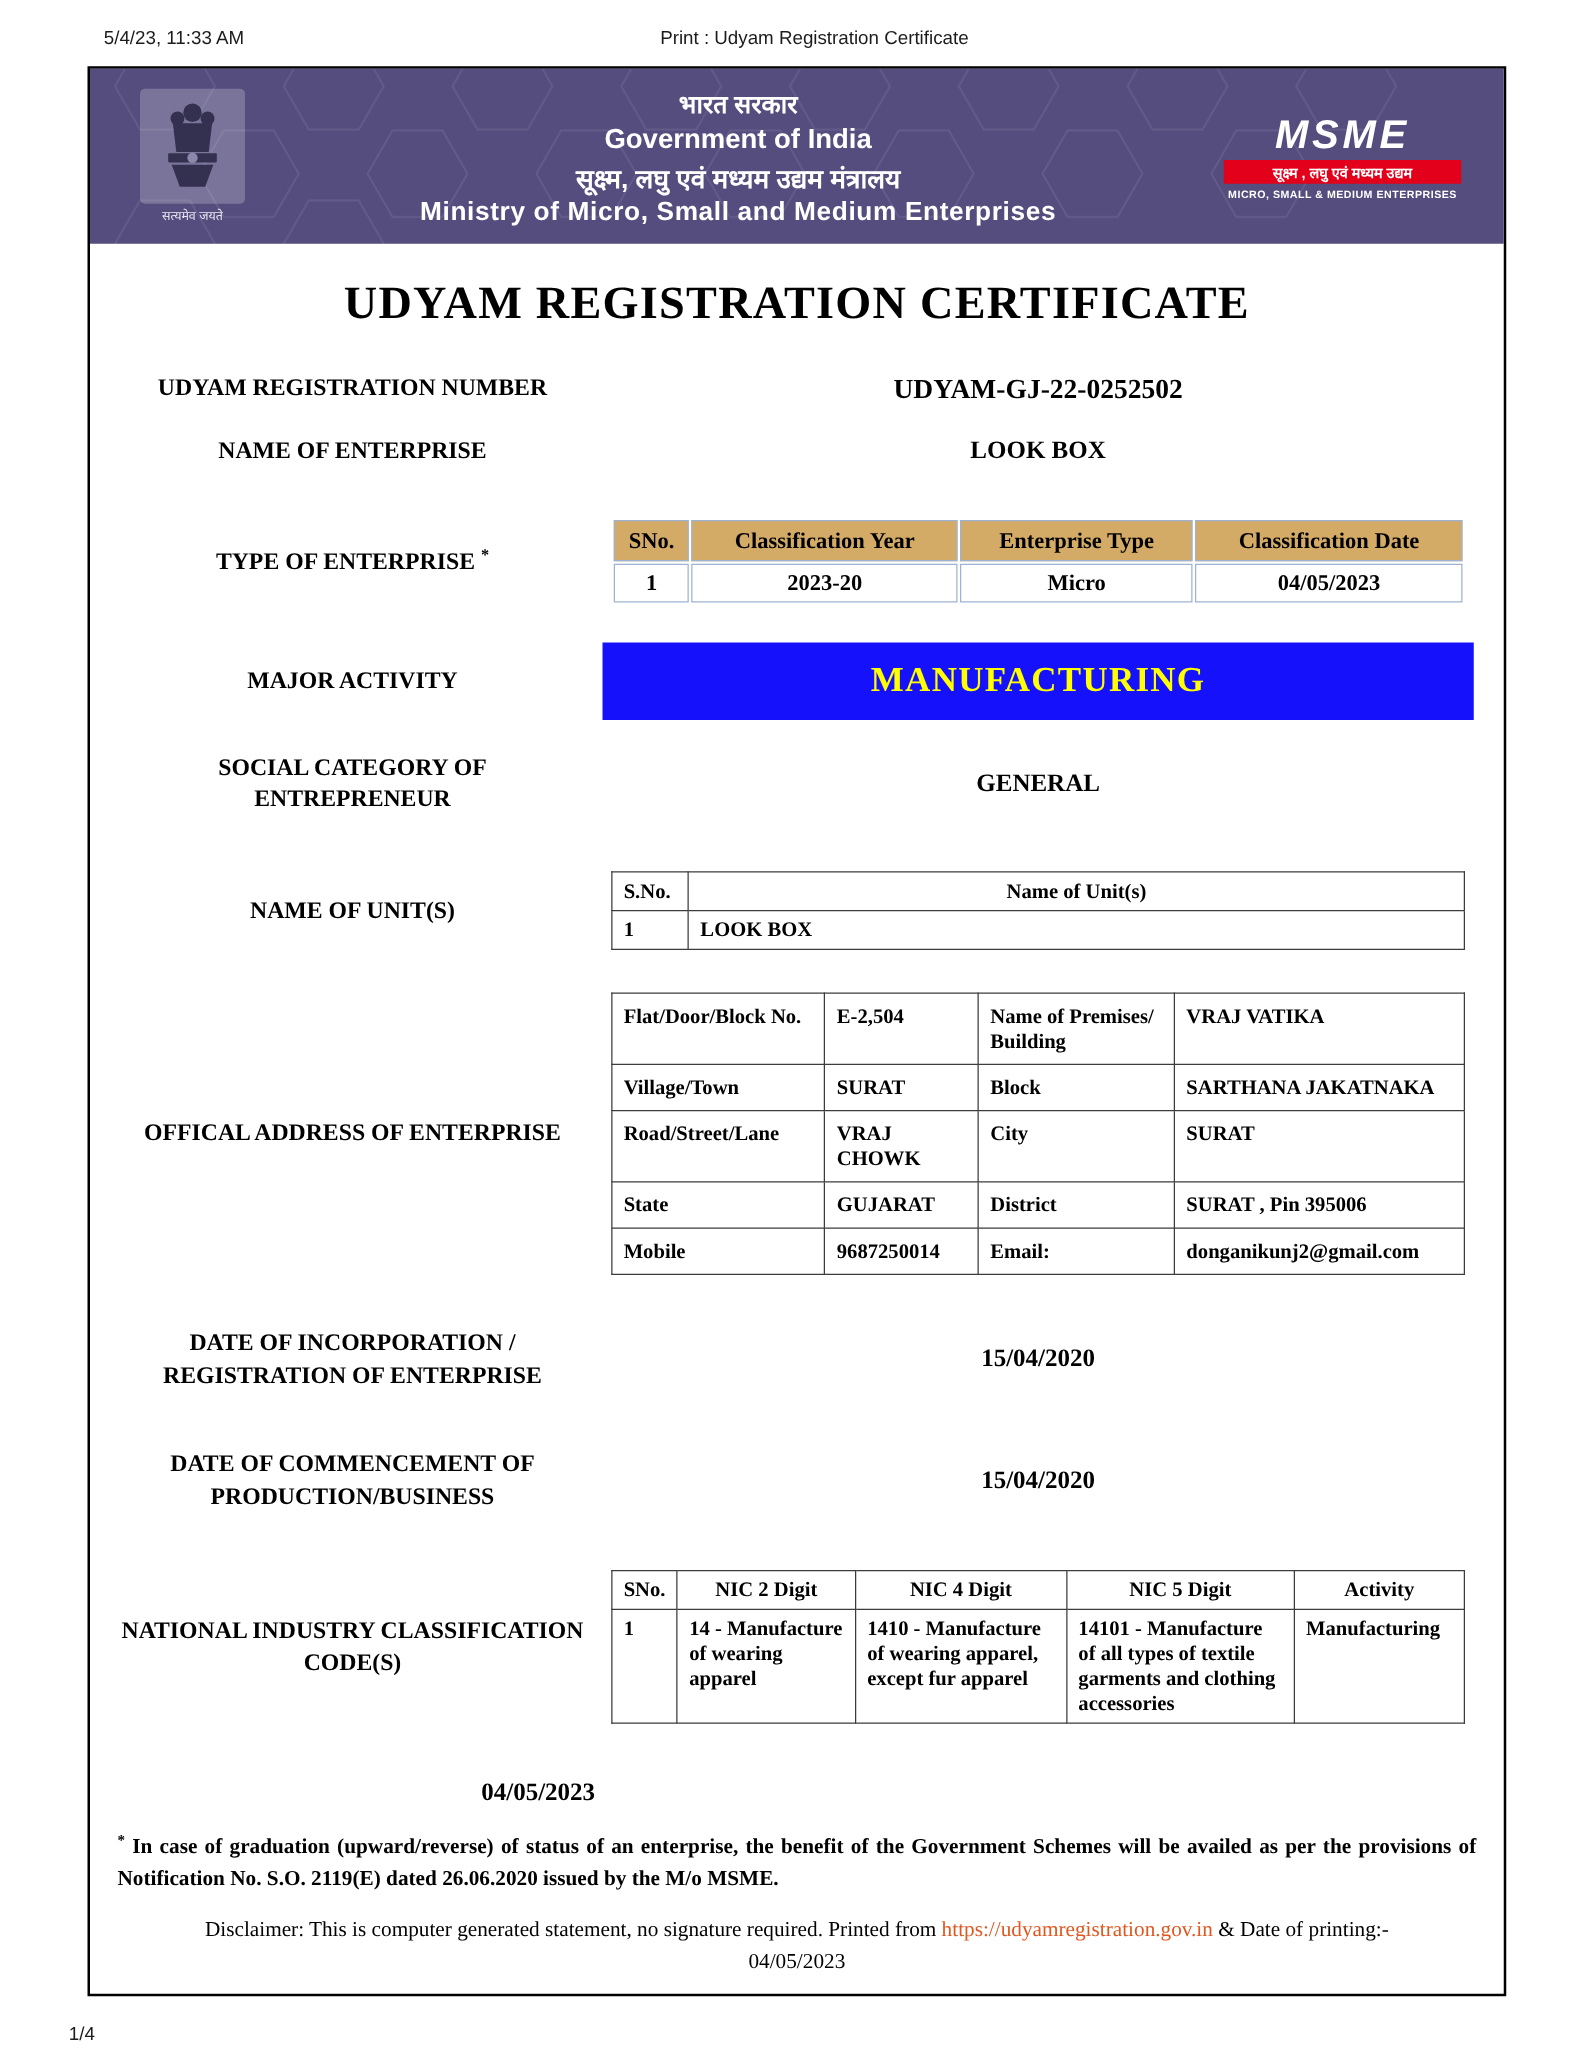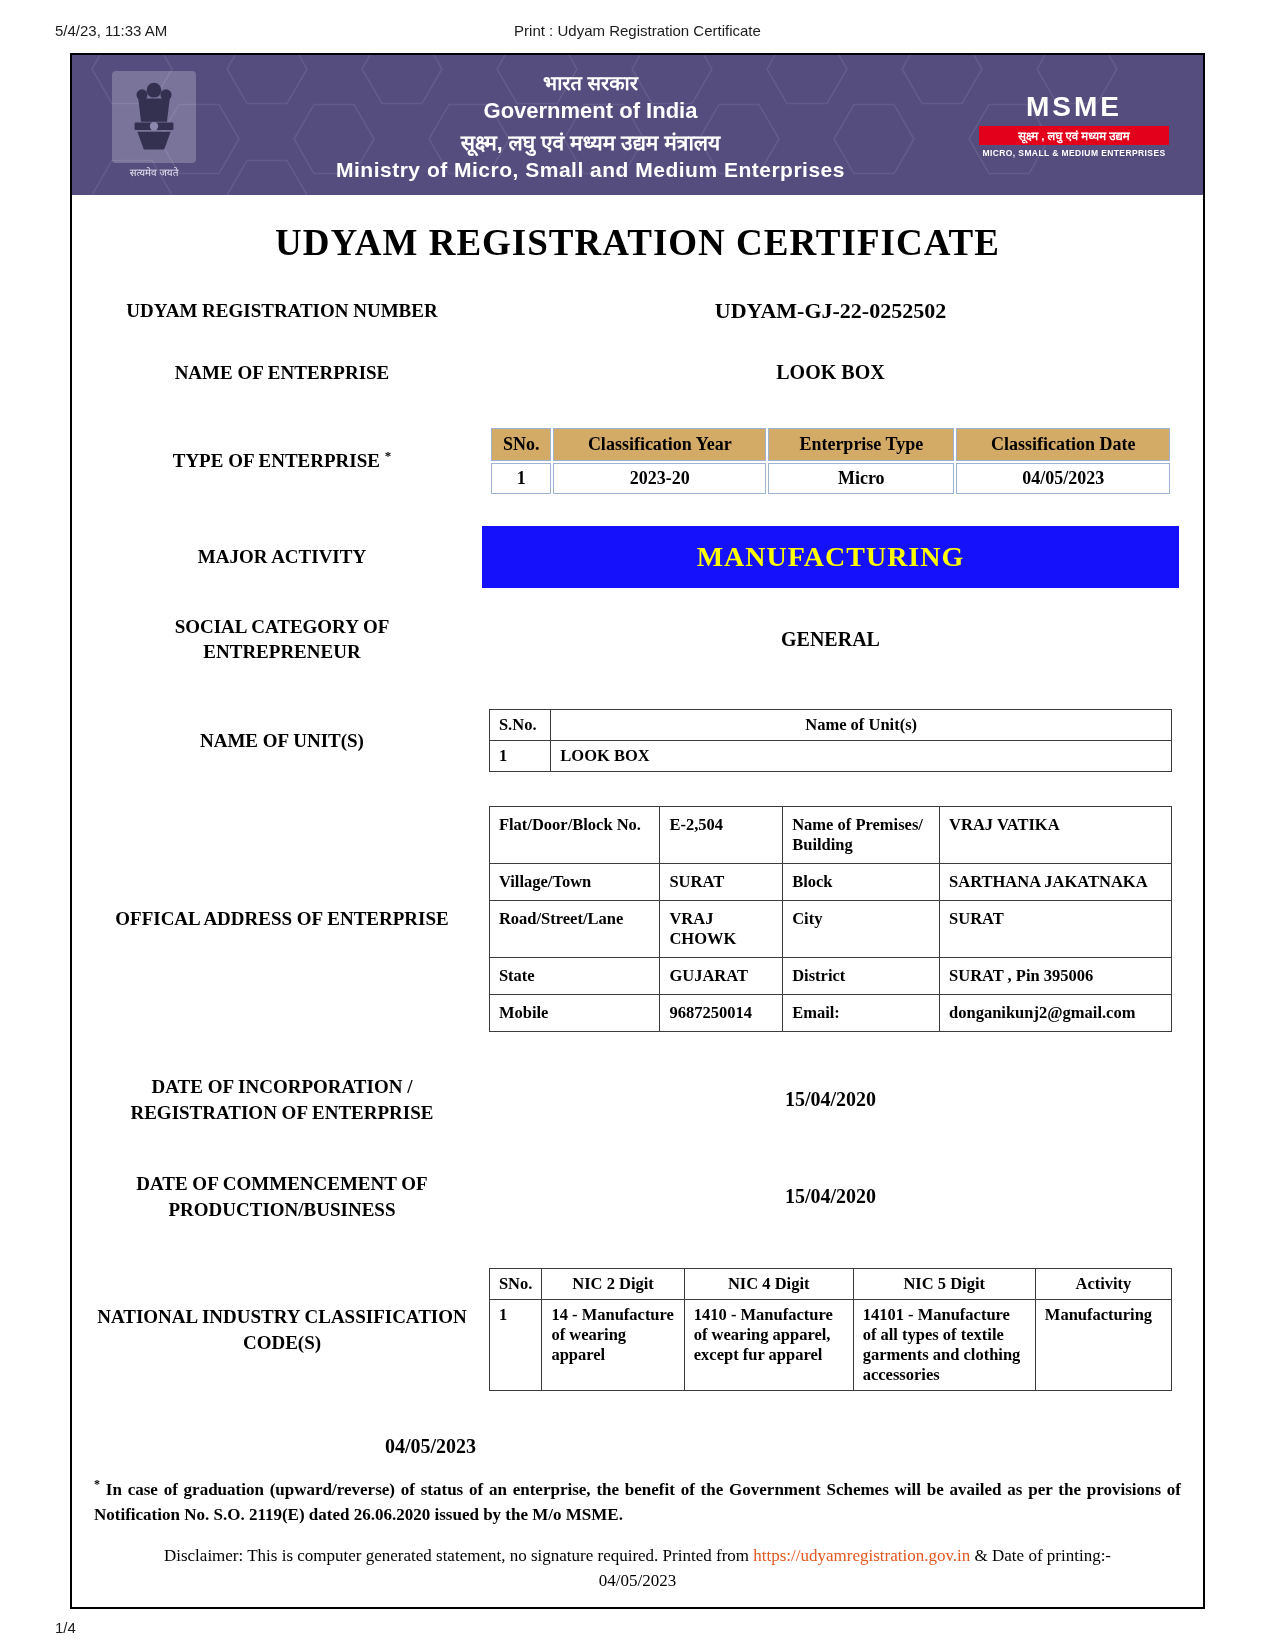--- a/index.html
+++ b/index.html
@@ -9,21 +9,21 @@
     font-family:"Liberation Serif", serif; color:#000;
   }
   .page { width:1275px; height:1650px; position:relative; overflow:hidden; }
 
   
   .browser-header {
     display:flex; align-items:baseline;
     padding:22px 55px 0 55px; font-family:"Liberation Sans", sans-serif;
     font-size:15px; color:#1c1c1c;
   }
-  .browser-header .bh-left { flex:1; text-align:left; }
+  .browser-header .bh-left { flex:1; text-align:left;margin-left:28px; }
   .browser-header .bh-center { flex:2; text-align:center; }
   .browser-header .bh-right { flex:1; }
   .browser-footer {
     position:absolute; left:55px; right:55px; bottom:14px;
     display:flex; justify-content:space-between;
     font-family:"Liberation Sans", sans-serif; font-size:15px; color:#1c1c1c;
   }
 
   
   .cert {
@@ -48,21 +48,21 @@
     display:flex; align-items:center; justify-content:center;
   }
   .emblem-caption { font-size:10px; margin-top:2px; color:#e8e6f2; font-family:"Liberation Sans", sans-serif; }
   .band-center { position:relative; z-index:2; flex:1; text-align:center; font-family:"Liberation Sans", sans-serif; }
   .band-center .h1 { font-size:20px; font-weight:bold; }
   .band-center .h2 { font-size:22px; font-weight:bold; margin-top:2px; }
   .band-center .h3 { font-size:21px; font-weight:bold; margin-top:4px; }
   .band-center .h4 { font-size:21px; font-weight:bold; margin-top:2px; letter-spacing:.5px; }
   .msme { position:relative; z-index:2; width:190px; text-align:center; font-family:"Liberation Sans", sans-serif; }
   .msme-word {
-    font-size:28px; font-weight:800; 
+    font-size:32px; font-weight:800; font-style:italic;
     letter-spacing:3px; line-height:1; color:#fff;
   }
   .msme-redbar {
     margin-top:5px; background:var(--msme_red, #e2001a); color:#fff;
     font-size:11.5px; font-weight:bold; padding:2px 4px; display:block;
   }
   .msme-tag { margin-top:3px; font-size:8.5px; letter-spacing:.4px; color:#fff; font-weight:bold; }
 
   
   .cert-title {
@@ -74,21 +74,21 @@
   .row { display:flex; align-items:center; padding:0 10px; }
   .lbl {
     width:36%; text-align:center; font-weight:bold;
     font-size:19px; line-height:1.35; padding:0 14px;
   }
   .lbl sup { font-size:13px; }
   .val { width:64%; display:flex; justify-content:center; align-items:center; padding-right:14px; }
   .val-text { font-weight:bold; font-size:20px; text-align:center; }
   .val-urn { font-size:22px; }
 
-  .mb-urn { margin-bottom:36px; }
+  .mb-urn { margin-bottom:24px; }
   .mb-name { margin-bottom:40px; }
   .mb-type { margin-bottom:30px; }
   .mb-act { margin-bottom:26px; }
   .mb-soc { margin-bottom:44px; }
   .mb-units { margin-bottom:34px; }
   .mb-addr { margin-bottom:42px; }
   .mb-inc { margin-bottom:46px; }
   .mb-com { margin-bottom:46px; }
   .mb-nic { margin-bottom:44px; }
   .mb-udy { margin-bottom:18px; }

